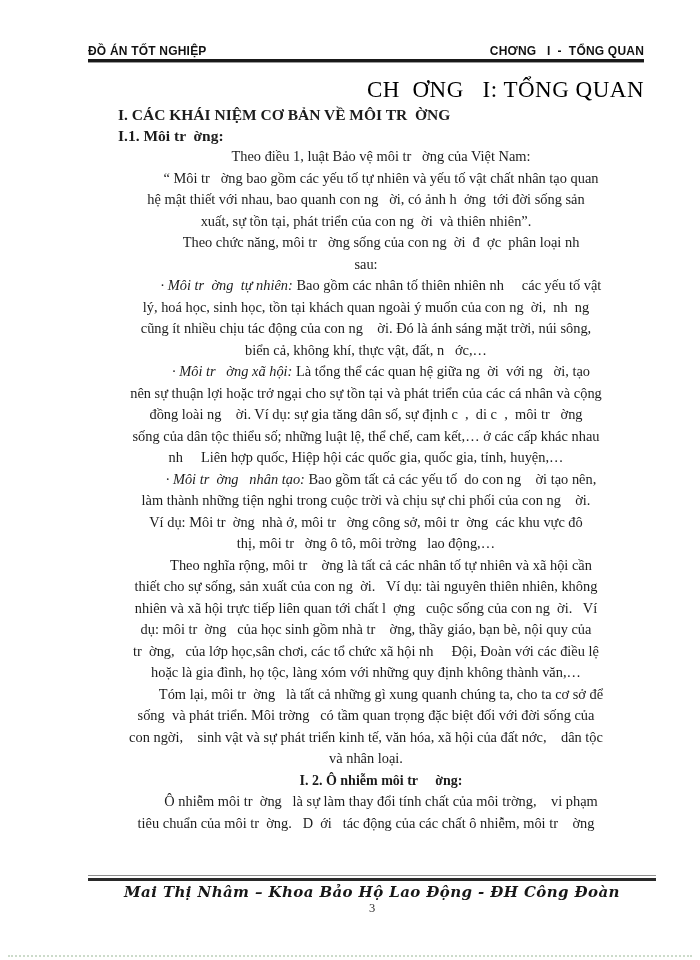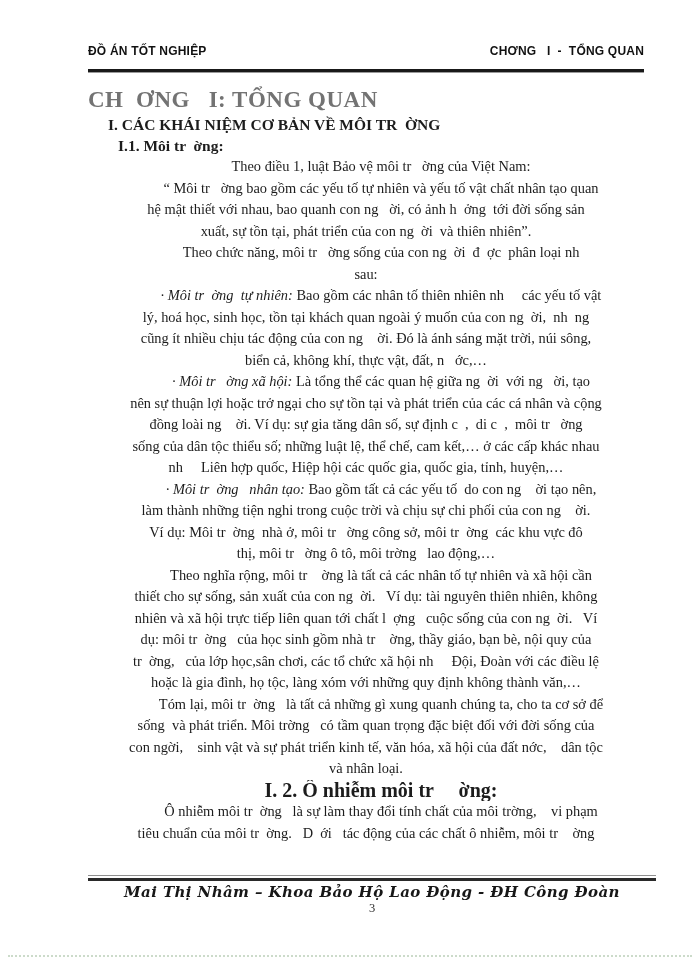--- a/index.html
+++ b/index.html
@@ -14,63 +14,63 @@
   .content{
     position:absolute;
     top:44px;left:88px;right:56px;
   }
   .running-header{
     display:flex;
     justify-content:space-between;
     align-items:flex-end;
     border-bottom:3px solid #191919;
     box-shadow:0 1px 0 #9a9a9a;
-    padding-bottom:11px;
+    padding-bottom:1px;
     font-family:"Liberation Sans","DejaVu Sans",sans-serif;
     font-weight:bold;
     font-size:12px;
     letter-spacing:.2px;
     color:#111;
     white-space:pre;
   }
   .doc-title{
     margin-top:14px;
-    text-align:left;
+    text-align:right;
     font-size:23px;
-    font-weight:bold;
+    font-weight:normal;
     line-height:28px;
     letter-spacing:.5px;
-    color:#737373;
+    color:#000000;
     white-space:pre;
   }
   .h1{
     font-size:15.5px;
     font-weight:bold;
     line-height:21px;
-    margin-left:20px;
+    margin-left:30px;
     white-space:pre;
   }
   .h2{
     font-size:15.5px;
     font-weight:bold;
     line-height:21px;
     margin-left:30px;
     white-space:pre;
   }
   .body-lines{
     font-size:14.4px;
     line-height:21.5px;
     text-align:center;
   }
   .line{
     white-space:pre;
     overflow:hidden;
   }
   .line.indent{padding-left:30px;}
-  .line.bold{font-weight:bold;font-size:20px;}
+  .line.bold{font-weight:bold;font-size:14px;}
   .seg-italic{font-style:italic;}
   .footer{
     position:absolute;
     left:88px;right:44px;top:875px;
     text-align:center;
   }
   .footer-rule{
     height:2px;
     border-top:1px solid #8f8f8f;
     border-bottom:3px solid #2a2a2a;

